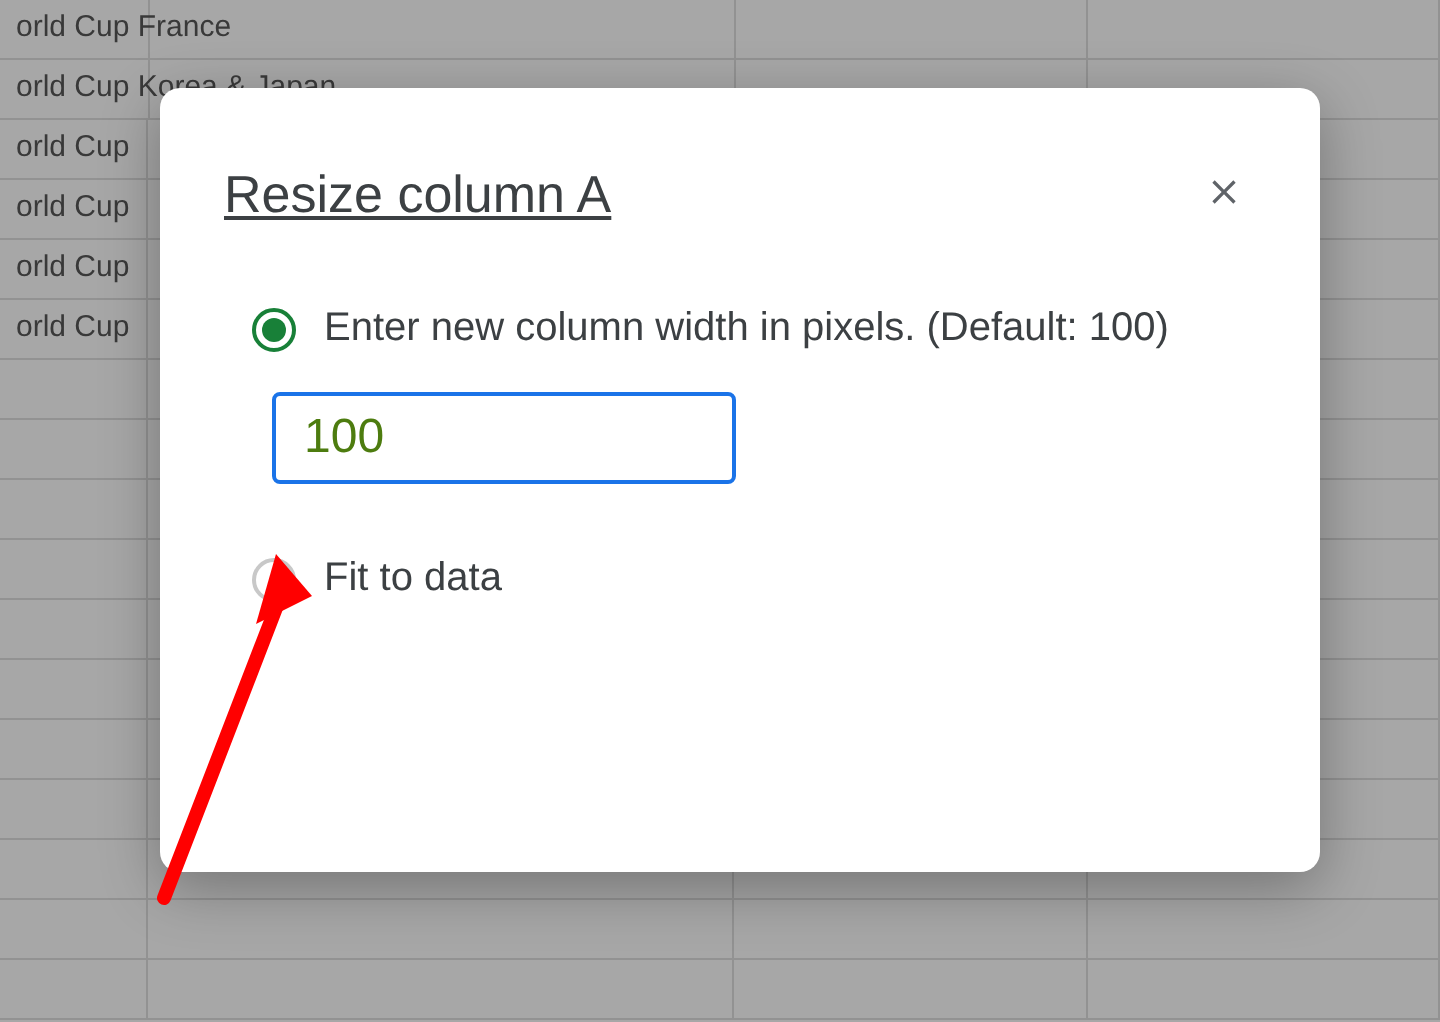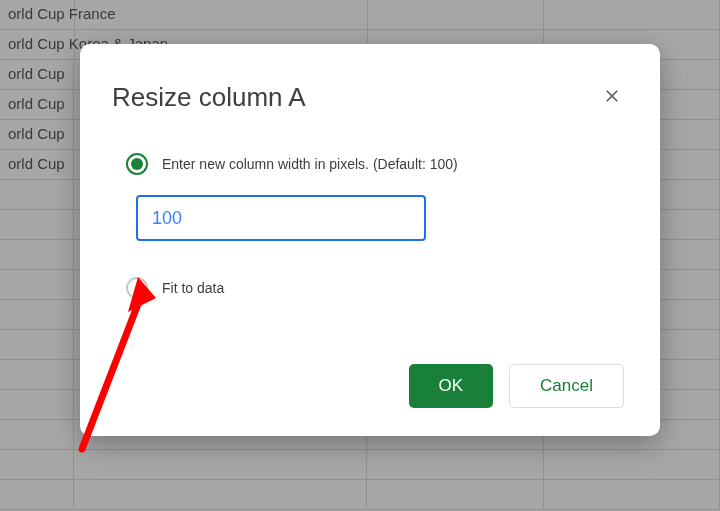--- a/index.html
+++ b/index.html
@@ -52,20 +52,21 @@
     .dialog-header {
       display: flex;
       justify-content: space-between;
       align-items: flex-start;
     }
     .dialog-title {
       font-size: 26px;
       color: #3c4043;
       font-weight: 400;
       margin-top: 10px;
+      text-decoration: underline;
     }
     .close-btn {
       cursor: pointer;
       padding: 6px;
       margin-top: 8px;
     }
     .close-btn svg { display: block; }
     .radio-group {
       margin-top: 40px;
       margin-left: 14px;
@@ -89,33 +90,33 @@
     .radio-outer.selected {
       border-color: #188038;
     }
     .radio-inner {
       width: 12px;
       height: 12px;
       border-radius: 50%;
       background: #188038;
     }
     .radio-label {
-      font-size: 14px;
+      font-size: 20px;
       color: #3c4043;
     }
     .width-input {
       margin-top: 20px;
       margin-left: 10px;
-      width: 290px;
+      width: 232px;
       height: 46px;
       border: 2px solid #1a73e8;
       border-radius: 4px;
       padding: 0 14px;
-      font-size: 18px;
-      color: #3b82f6;
+      font-size: 24px;
+      color: #4d7c0f;
       outline: none;
     }
     .width-input::selection {
       background: #cfe3fc;
     }
     .fit-row {
       margin-top: 36px;
       align-items: center;
     }
     .dialog-actions {
@@ -296,24 +297,20 @@
       <div class="input-highlight"></div>
       <input class="width-input" type="text" value="100" style="">
     </div>
 
     <div class="radio-row fit-row">
       <div class="radio-outer"></div>
       <span class="radio-label">Fit to data</span>
     </div>
   </div>
 
-  <div class="dialog-actions">
-    <button class="btn btn-primary">OK</button>
-    <button class="btn btn-secondary">Cancel</button>
-  </div>
 </div>
 
 <svg class="arrow-annotation" width="120" height="200" viewBox="0 0 120 200">
   <defs>
     <marker id="arrowhead" markerWidth="12" markerHeight="12" refX="6" refY="3" orient="auto">
       <polygon points="0 0, 12 3, 0 6" fill="#ff0000"></polygon>
     </marker>
   </defs>
   <line x1="30" y1="175" x2="86" y2="30" stroke="#ff0000" stroke-width="7" stroke-linecap="round"></line>
   <polygon points="76,38 104,24 86,3" fill="#ff0000"></polygon>

